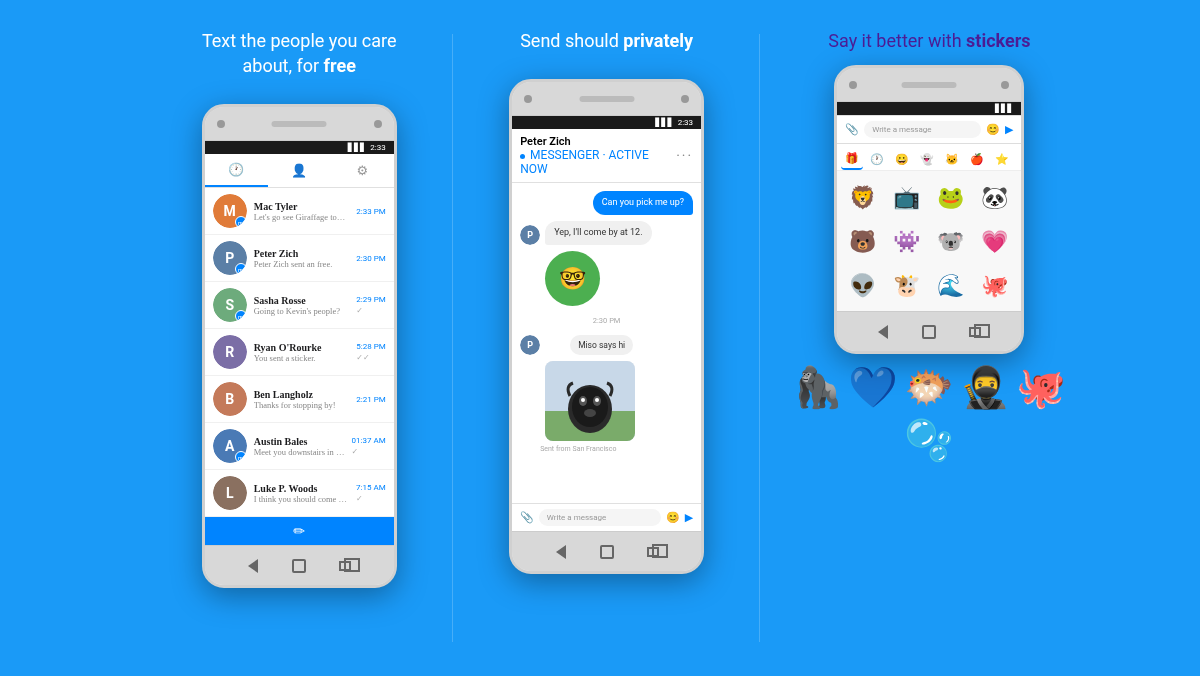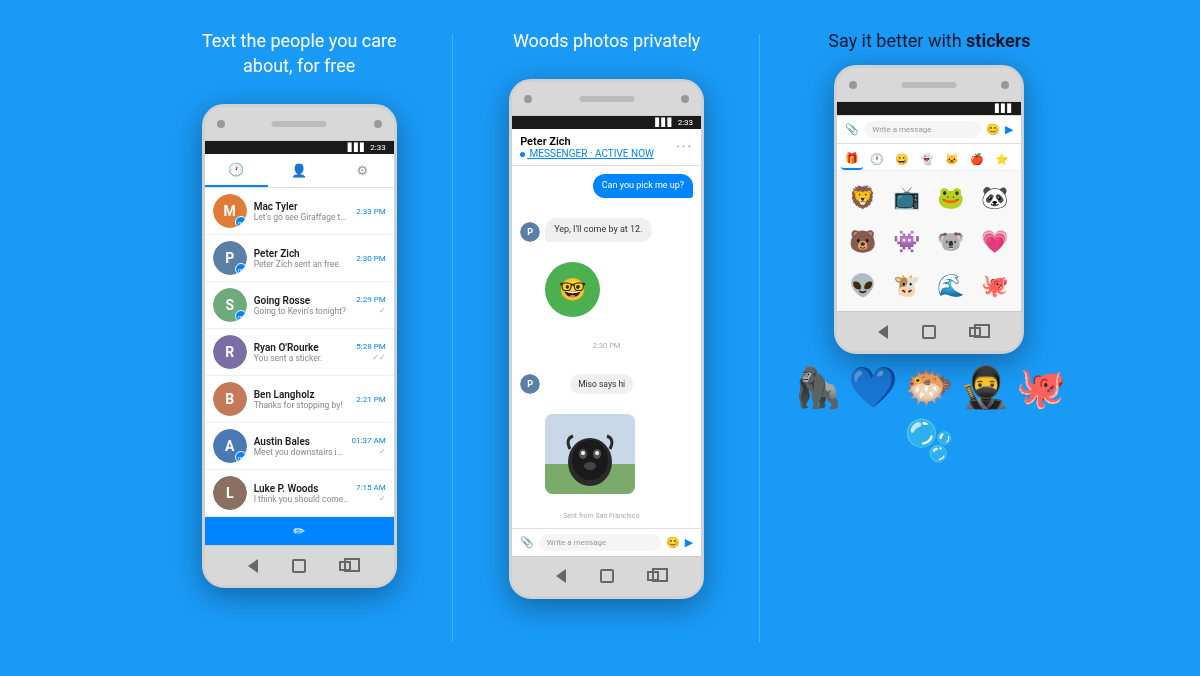--- a/index.html
+++ b/index.html
@@ -35,21 +35,21 @@
 
     .section-title {
       color: white;
       font-size: 18px;
       text-align: center;
       line-height: 1.4;
       margin-bottom: 18px;
       font-weight: 400;
     }
     .section-title strong {
-      font-weight: 400;
+      font-weight: 700;
     }
 
     
     .phone {
       width: 195px;
       background: #e8e8e8;
       border-radius: 22px;
       box-shadow: 0 8px 30px rgba(0,0,0,0.35);
       overflow: hidden;
       position: relative;
@@ -207,37 +207,36 @@
       height: 12px;
       background: #0084ff;
       border-radius: 50%;
       border: 1px solid white;
       display: flex;
       align-items: center;
       justify-content: center;
       font-size: 6px;
       color: white;
     }
-    .contact-info { flex: 1; min-width: 0; }
+    .contact-info { flex: 1; min-width: 0; font-family: Liberation Serif, serif; }
     .contact-name {
       font-size: 10px;
       font-weight: 600;
       color: #1c1c1e;
     }
     .contact-preview {
       font-size: 8.5px;
       color: #888;
       white-space: nowrap;
       overflow: hidden;
       text-overflow: ellipsis;
     }
     .contact-meta {
       display: flex;
       flex-direction: column;
-      align-items: flex-end;
       gap: 2px;
       flex-shrink: 0;
     }
     .contact-time {
       font-size: 8px;
       color: #0084ff;
     }
     .contact-check {
       font-size: 8px;
       color: #aaa;
@@ -250,41 +249,40 @@
       border-bottom: 1px solid #e0e0e0;
       display: flex;
       align-items: center;
       justify-content: space-between;
     }
     .chat-contact-name {
       font-size: 11px;
       font-weight: 600;
     }
     .chat-status {
-      font-size: 10px;
+      font-size: 12px;
       color: #0084ff;
-      text-decoration: underline;
     }
     .chat-status-dot {
       display: inline-block;
       width: 5px;
       height: 5px;
       background: #0084ff;
       border-radius: 50%;
       margin-right: 2px;
     }
     .chat-more { font-size: 14px; color: #888; letter-spacing: 2px; line-height: 1; }
 
     .chat-body {
       background: white;
       padding: 8px;
       min-height: 320px;
       display: flex;
       flex-direction: column;
-      gap: 20px;
+      gap: 6px;
     }
     .msg-bubble {
       max-width: 75%;
       padding: 6px 9px;
       border-radius: 16px;
       font-size: 9px;
       line-height: 1.3;
     }
     .msg-sent {
       background: #0084ff;
@@ -338,21 +336,21 @@
       justify-content: center;
       align-self: flex-start;
       margin-left: 25px;
       overflow: hidden;
       position: relative;
     }
     .dog-svg { width: 100%; height: 100%; }
     .photo-caption {
       font-size: 7px;
       color: #aaa;
-      margin-left: 43px;
+      margin-left: 20px;
       margin-top: -2px;
     }
     .miso-bubble {
       background: #f0f0f0;
       border-radius: 12px;
       padding: 5px 8px;
       font-size: 8.5px;
       color: #333;
       align-self: flex-start;
       margin-left: 25px;
@@ -432,21 +430,21 @@
       align-items: center;
       justify-content: center;
       font-size: 22px;
     }
 
     
     .section-3 {
       flex: 1.1;
     }
     .stickers-title {
-      color: #0f172a;
+      color: #4c1d95;
       font-size: 18px;
       text-align: right;
       margin-bottom: 12px;
       font-weight: 400;
     }
     .stickers-title strong { font-weight: 700; }
 
     .sticker-characters {
       display: flex;
       flex-wrap: wrap;
@@ -531,22 +529,22 @@
             <div class="contact-meta">
               <span class="contact-time">2:30 PM</span>
             </div>
           </div>
           <div class="contact-item">
             <div class="avatar">
               <div class="avatar-face" style="background:#6dab7c;">S</div>
               <div class="messenger-badge">m</div>
             </div>
             <div class="contact-info">
-              <div class="contact-name">Going Rosse</div>
-              <div class="contact-preview">Going to Kevin's tonight?</div>
+              <div class="contact-name">Sasha Rosse</div>
+              <div class="contact-preview">Going to Kevin's people?</div>
             </div>
             <div class="contact-meta">
               <span class="contact-time">2:29 PM</span>
               <span class="contact-check">✓</span>
             </div>
           </div>
           <div class="contact-item">
             <div class="avatar">
               <div class="avatar-face" style="background:#7b6ea6;">R</div>
             </div>
@@ -613,21 +611,21 @@
           </div>
         <div class="nav-btn">
             <div class="nav-recent"></div>
           </div>
       </div>
     </div>
   </div>
 
   <div class="section">
     <div class="section-title">
-      <span>Woods photos </span><strong>privately</strong>
+      <span>Send should </span><strong>privately</strong>
     </div>
 
     <div class="phone" style="margin-top:8px;">
       <div class="phone-top">
         <div class="phone-cam"></div>
         <div class="phone-speaker"></div>
         <div class="phone-cam-right"></div>
       </div>
       <div class="phone-screen">
         <div class="status-bar">

